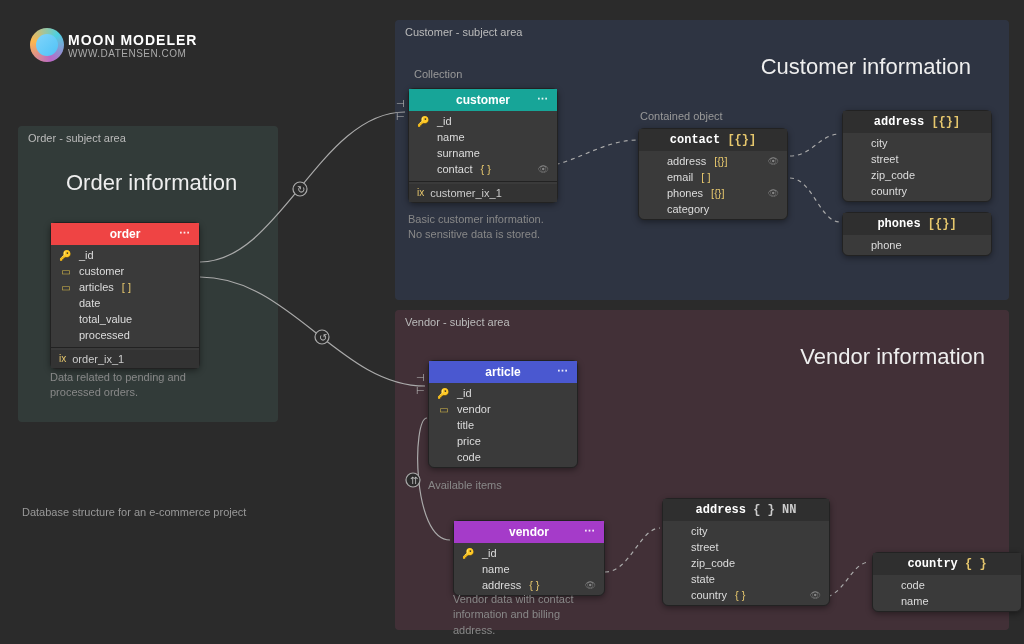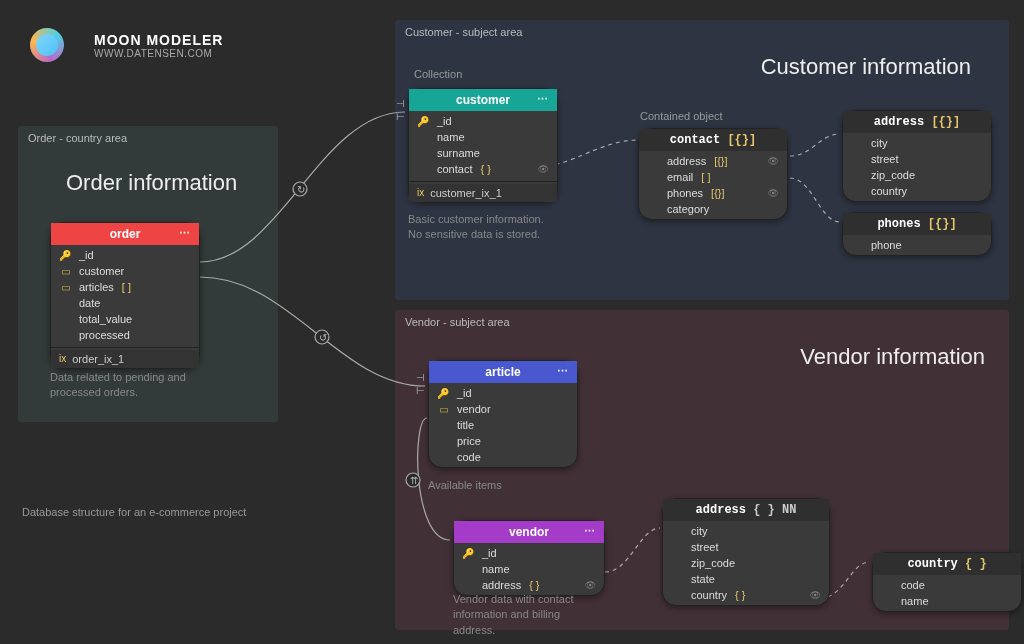--- a/index.html
+++ b/index.html
@@ -5,21 +5,21 @@
 * { box-sizing: border-box; margin: 0; padding: 0; }
 body {
   background: #2b2b2b;
   font-family: -apple-system, "Segoe UI", sans-serif;
   color: #aaa;
   width: 1024px;
   height: 644px;
   position: relative;
   overflow: hidden;
 }
-.logo-area { position: absolute; left: 30px; top: 28px; display: flex; align-items: center; gap: 30px; }
+.logo-area { position: absolute; left: 30px; top: 28px; display: flex; align-items: center; gap: 4px; }
 .logo-circle {
   width: 34px; height: 34px; border-radius: 50%;
   background: conic-gradient(from 45deg, #4dd0e1, #ba68c8, #ffb74d, #4dd0e1);
   position: relative; overflow: hidden;
 }
 .logo-circle::after { content:''; position:absolute; inset:6px; border-radius:50%; background: linear-gradient(135deg,#81d4fa,#4fc3f7); }
 .logo-text .title { color: #fff; font-size: 14px; font-weight: 700; letter-spacing: 1px; }
 .logo-text .subtitle { color: #aaa; font-size: 10px; letter-spacing: 0.5px; }
 
 .subject-area {
@@ -40,21 +40,21 @@
 .order-area .area-title    { left: 48px; top: 44px; }
 .customer-area .area-title { right: 38px; top: 34px; }
 .vendor-area .area-title   { right: 24px; top: 34px; }
 
 .section-label { position:absolute; font-size:11px; color:#999; }
 
 .entity {
   position: absolute;
   background: #3a3a3a;
   border: 1px solid #222;
-  border-radius: 14px;
+  border-radius: 6px;
   min-width: 150px;
   box-shadow: 0 2px 6px rgba(0,0,0,0.4);
 }
 .entity .header {
   padding: 4px 8px;
   text-align: center;
   font-size: 12px;
   font-weight: 600;
   color: #fff;
   position: relative;
@@ -102,21 +102,21 @@
 
 <div class="logo-area">
   <div class="logo-circle"></div>
   <div class="logo-text">
     <div class="title">MOON MODELER</div>
     <div class="subtitle">WWW.DATENSEN.COM</div>
   </div>
 </div>
 
 <div class="subject-area order-area">
-  <div class="area-label">Order - country area</div>
+  <div class="area-label">Order - subject area</div>
   <div class="area-title">Order information</div>
 </div>
 
 <div class="subject-area customer-area">
   <div class="area-label">Customer - subject area</div>
   <div class="area-title">Customer information</div>
 </div>
 <div class="section-label" style="left:414px; top:68px;">Collection</div>
 <div class="section-label" style="left:640px; top:110px;">Contained object</div>
 

